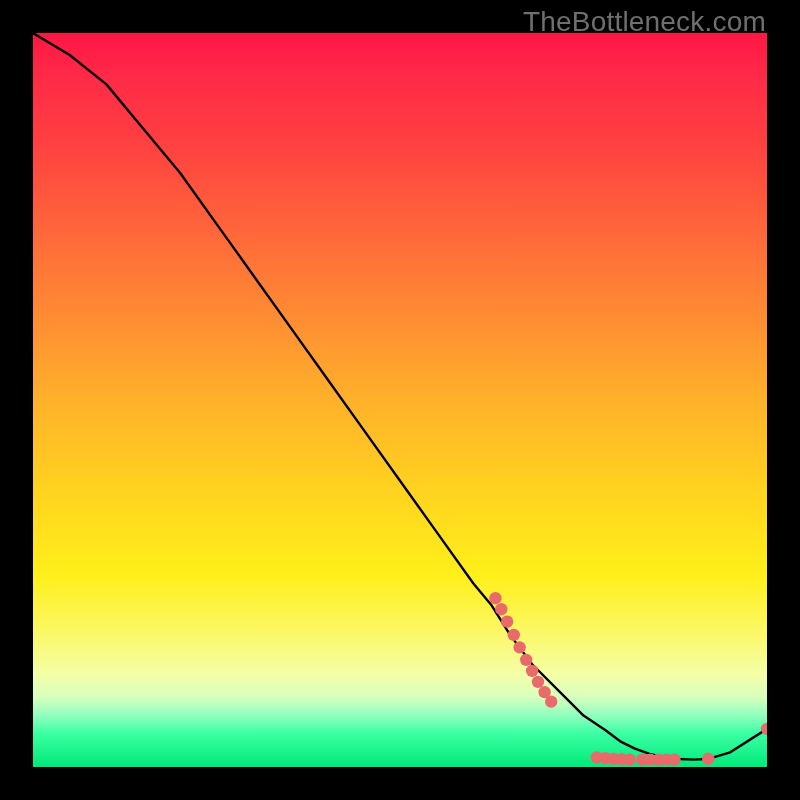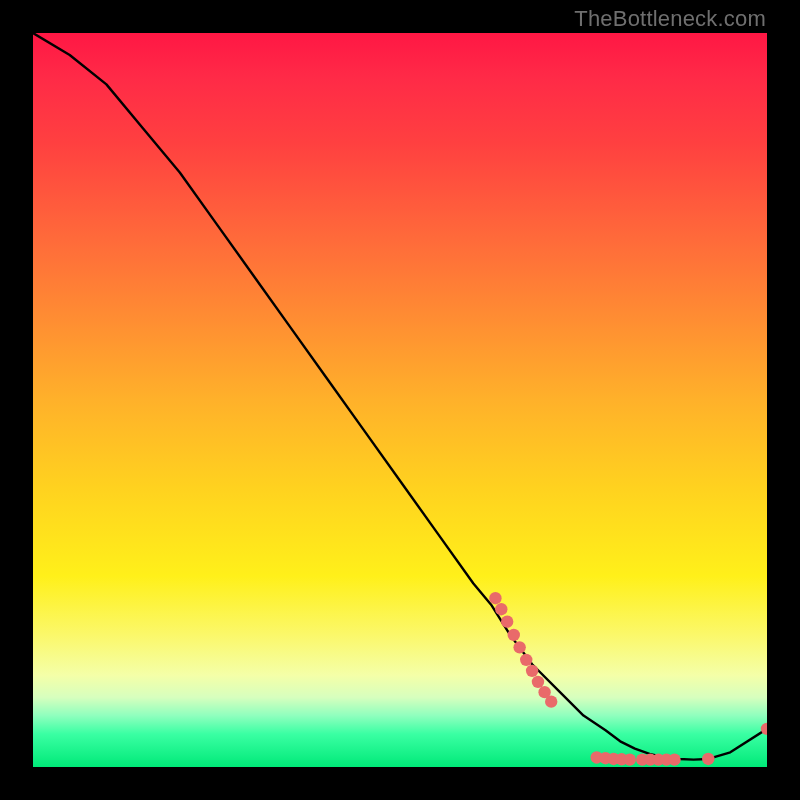--- a/index.html
+++ b/index.html
@@ -48,21 +48,21 @@
   }
   svg.curve {
     position: absolute;
     inset: 0;
   }
   .watermark {
     position: absolute;
     top: 6px;
     right: 34px;
     font-family: Arial, Helvetica, sans-serif;
-    font-size: 22px;
+    font-size: 28px;
     color: #6f6f6f;
     letter-spacing: 0.2px;
   }
 </style>
 </head>
 <body>
 
 <div class="frame">
   <div class="plot-area">
     <div class="gradient"></div>

